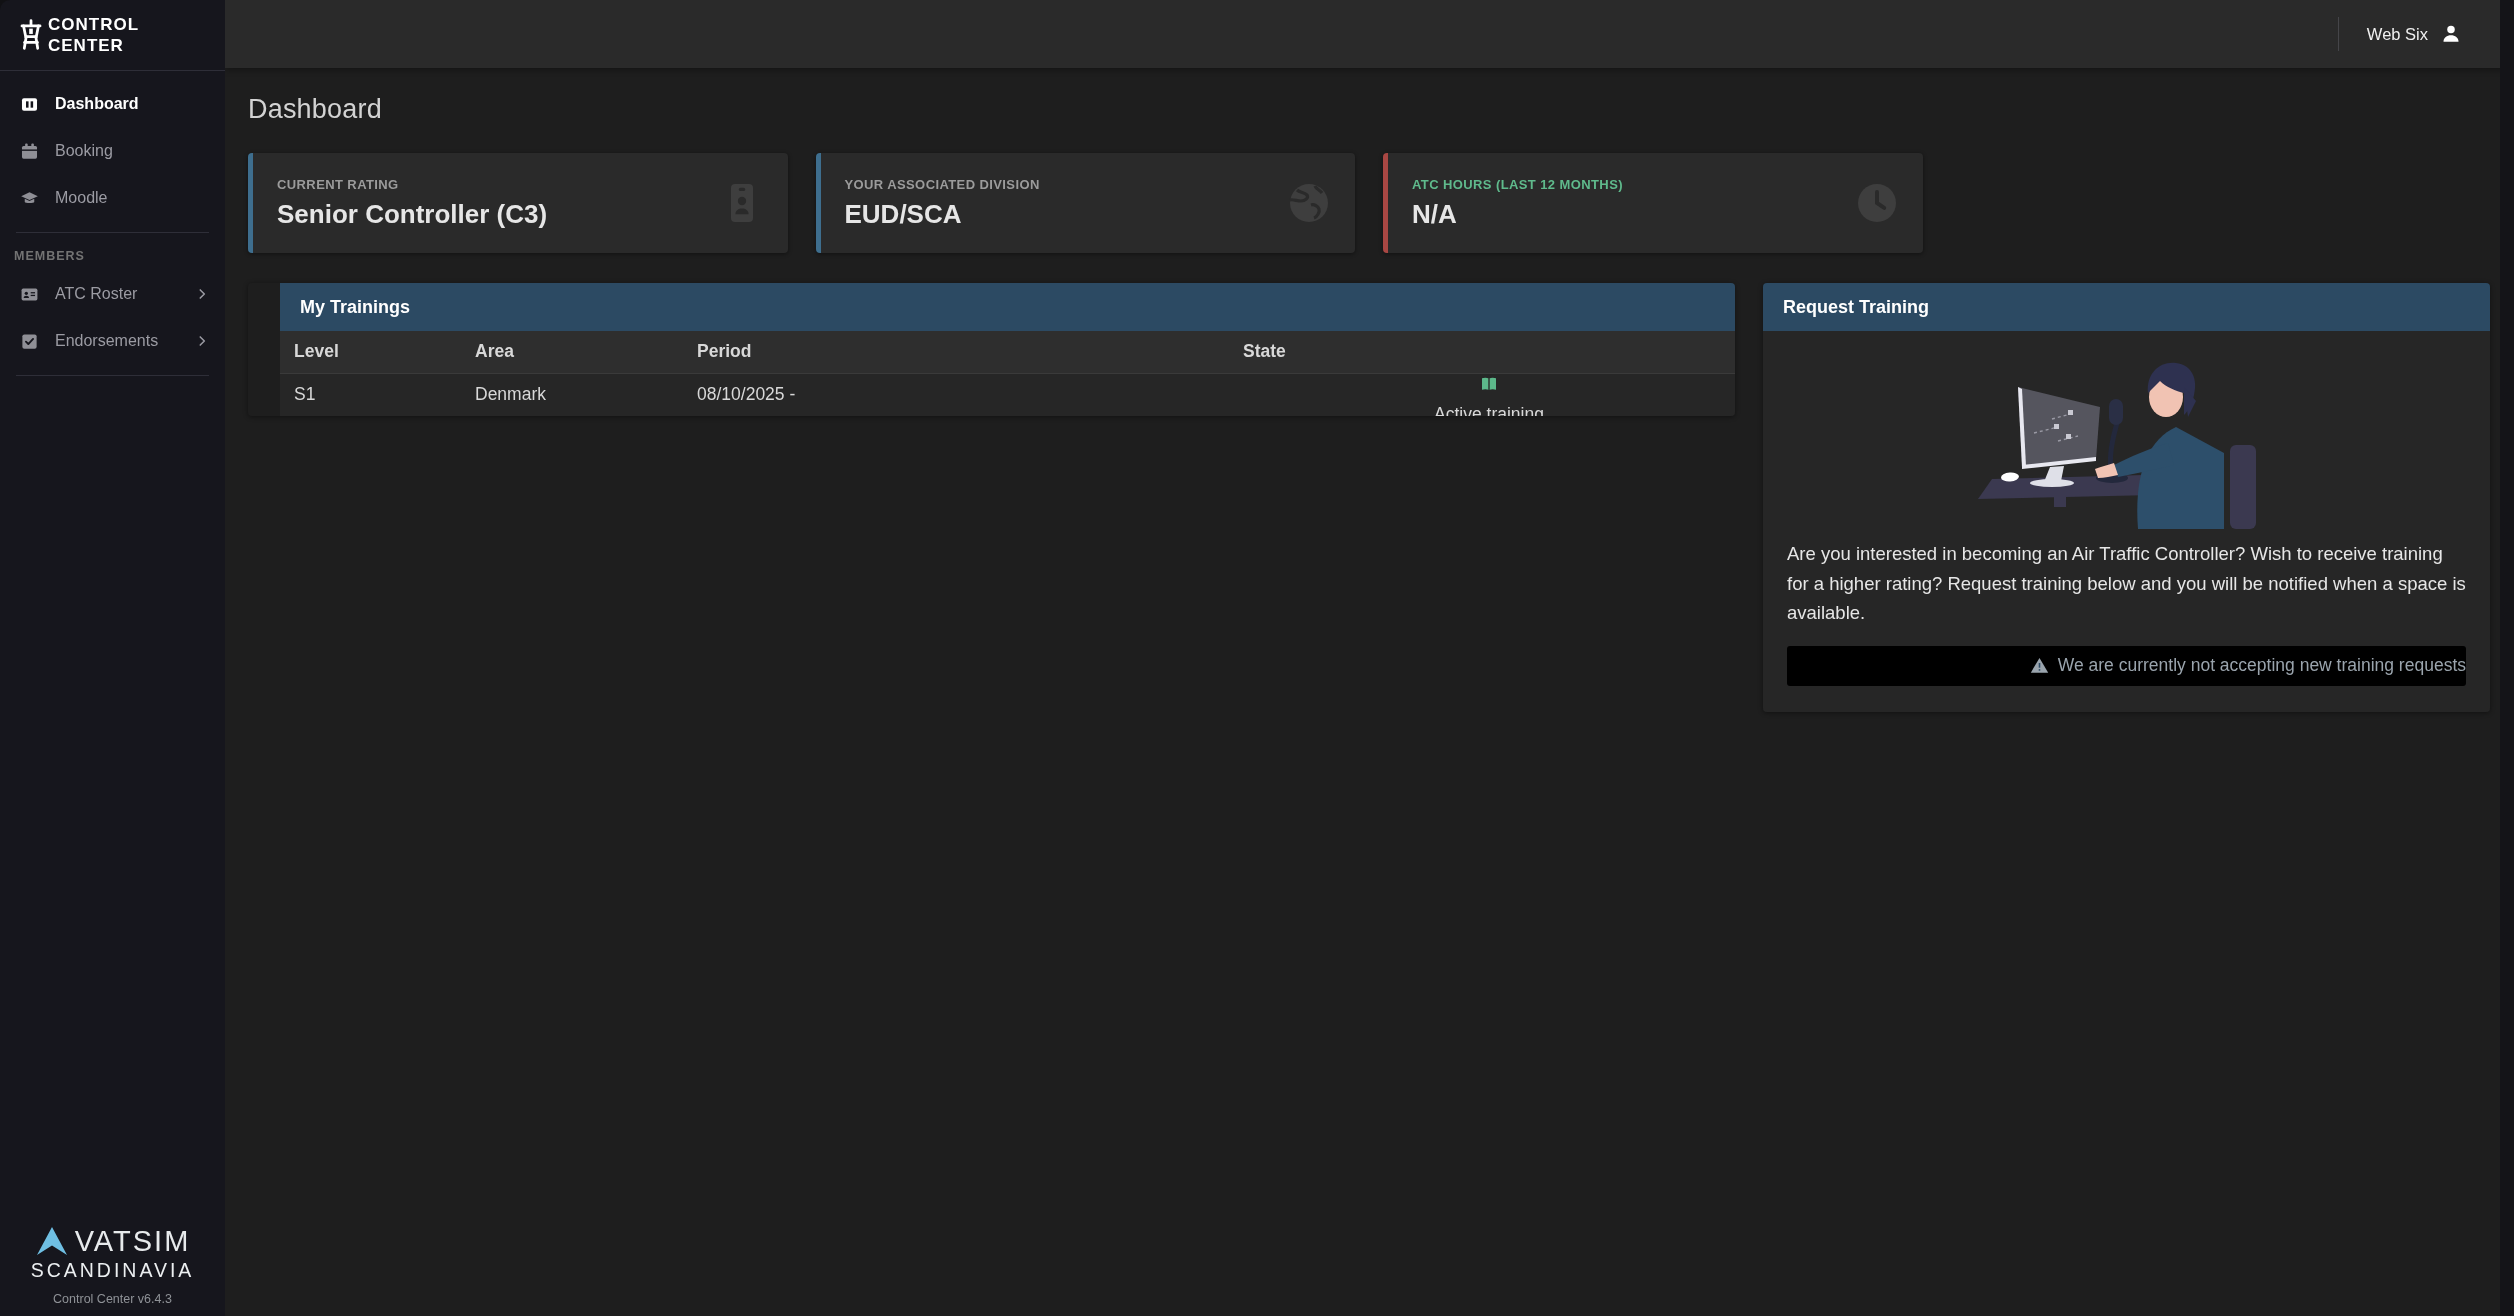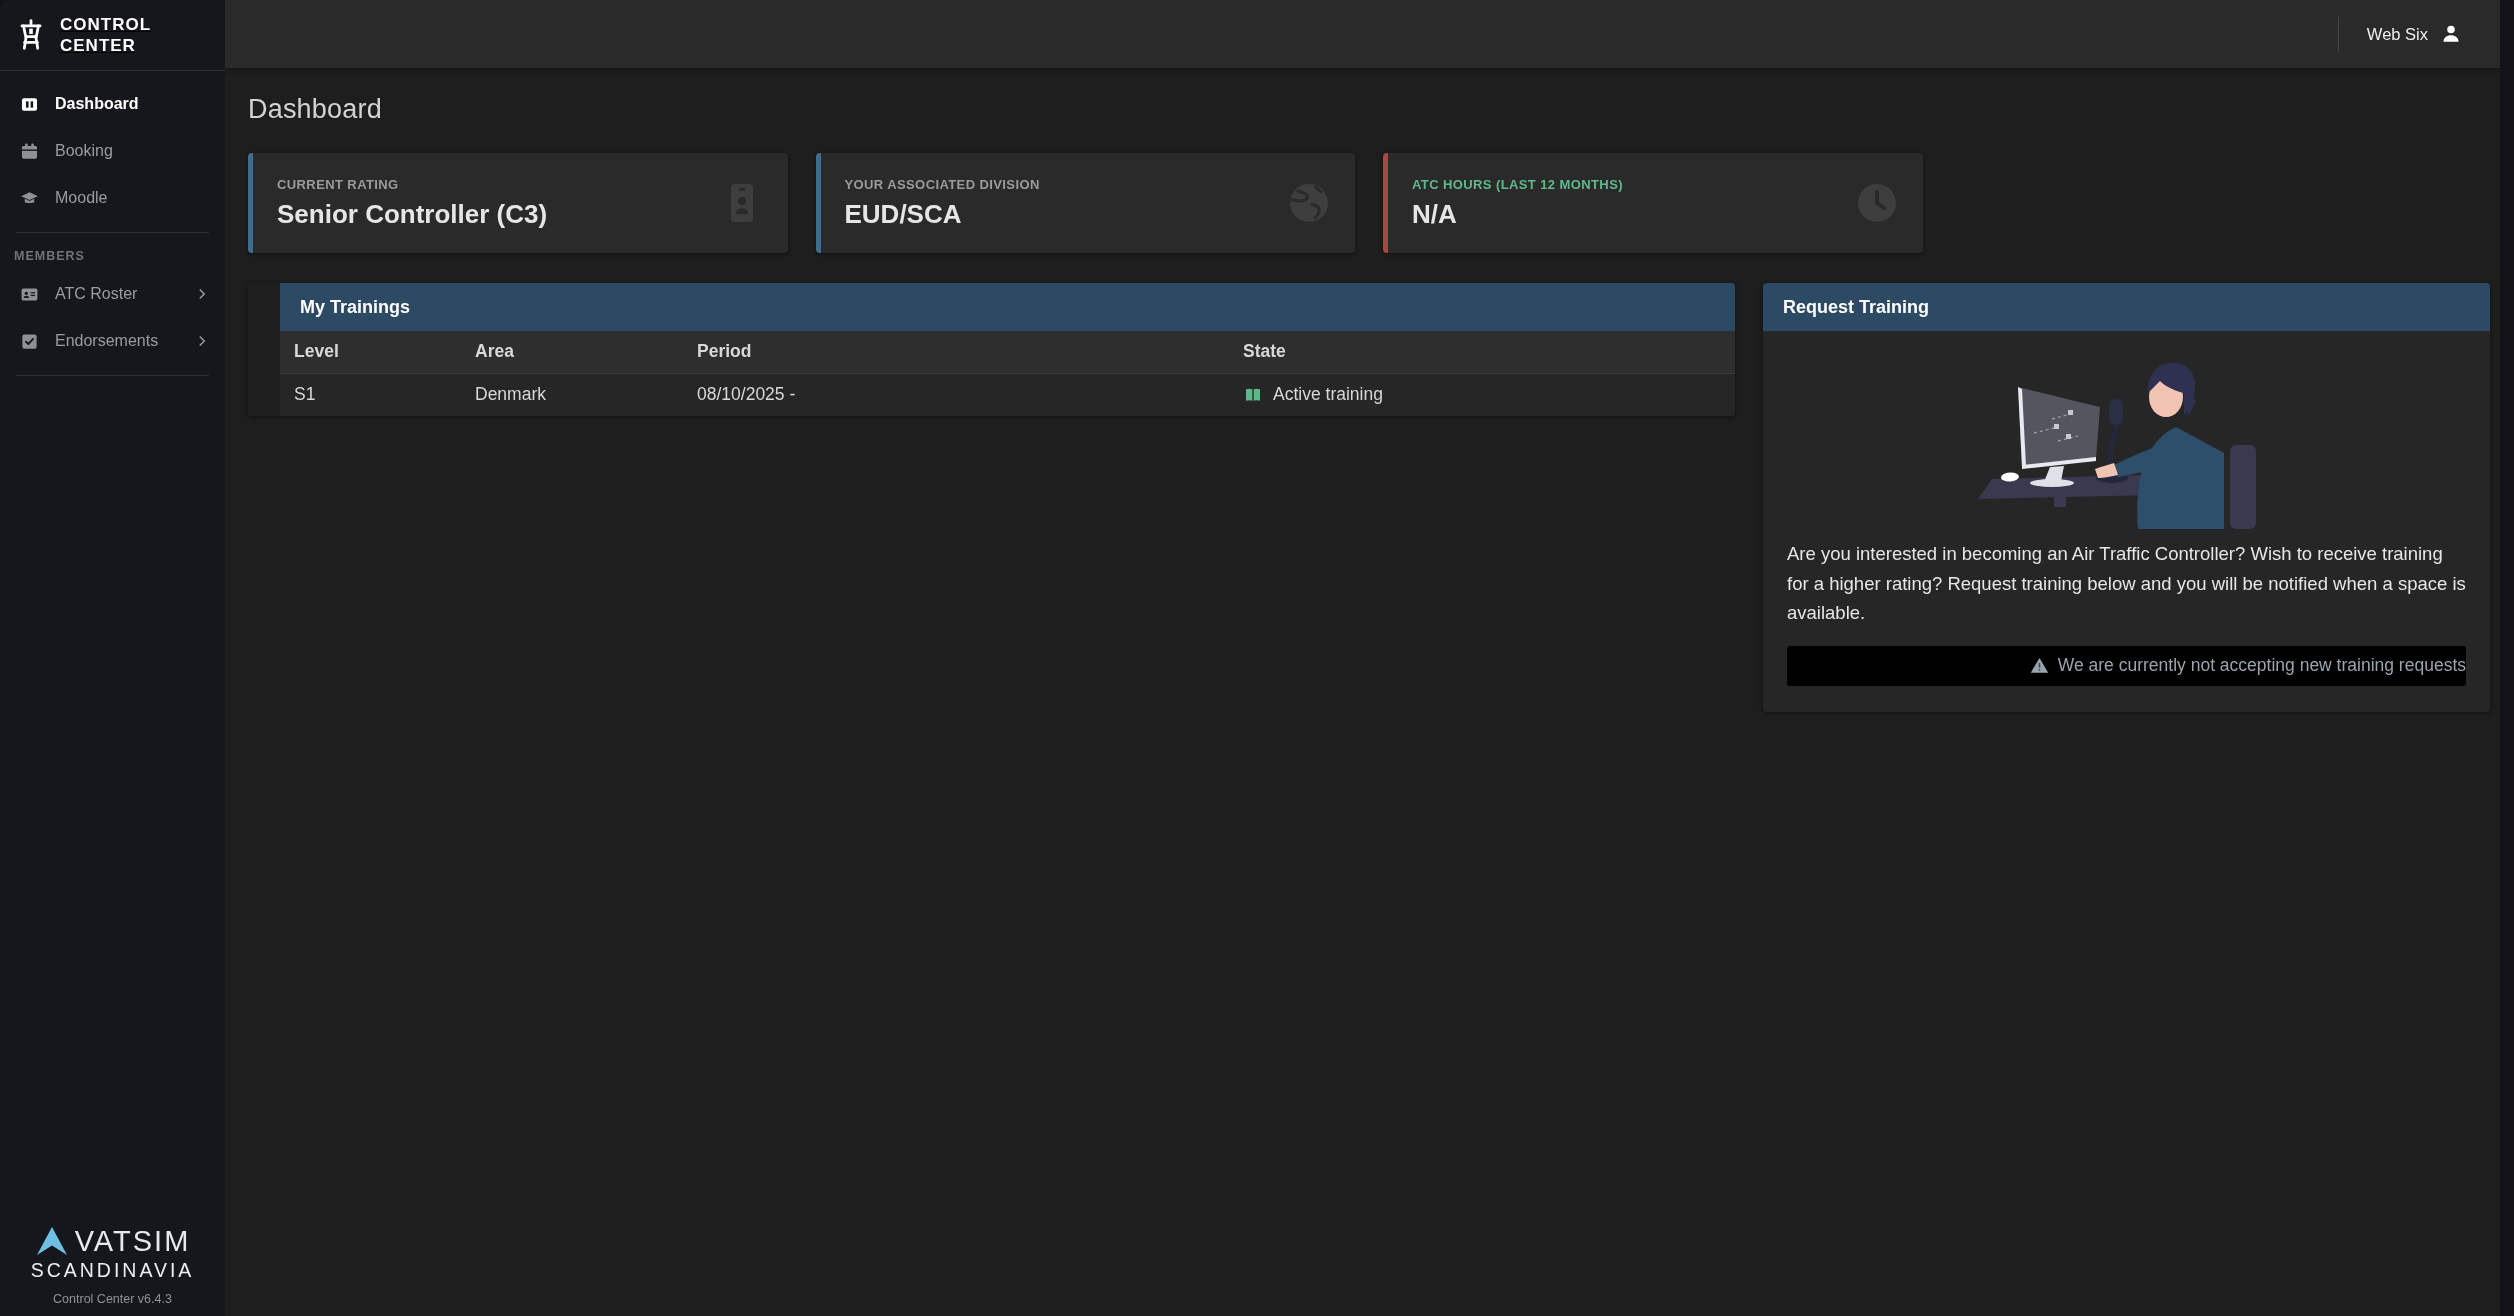--- a/index.html
+++ b/index.html
@@ -3,21 +3,21 @@
 <meta charset="utf-8">
 <style>
   * { margin:0; padding:0; box-sizing:border-box; }
   html,body { width:2514px; height:1316px; overflow:hidden; background:#111114;
     font-family:"Liberation Sans", sans-serif; }
   .app { position:relative; width:2514px; height:1316px; display:flex; }
 
   
   .sidebar { width:225px; height:1316px; background:#16161d; flex:0 0 225px;
     position:relative; z-index:3; border-top-left-radius:10px; }
-  .brand { display:flex; align-items:center; gap:12px; padding:14px 16px 13px 14px; cursor:pointer;text-decoration:underline; }
+  .brand { display:flex; align-items:center; padding:14px 16px 13px 14px; cursor:pointer; }
   .brand-text { color:#fff; font-weight:bold; font-size:17px; letter-spacing:1px; line-height:1.25; }
   .brand-text span { display:block; }
   .side-divider { height:1px; background:#2e2e38; margin:0 0; }
   .side-divider.inset { margin:0 16px; }
   .nav-list { padding:10px 0; }
   .nav-item { display:flex; align-items:center; gap:16px; padding:14px 16px 14px 20px;
     color:#9b9ba3; font-size:16px; cursor:pointer; position:relative; }
   .nav-item.active { color:#ffffff; font-weight:bold; }
   .nav-item .nav-icon { width:19px; height:19px; flex:0 0 19px; display:flex; }
   .nav-item .chev { margin-left:auto; width:14px; height:14px; }
@@ -56,21 +56,21 @@
   .panel-header { height:48px; background:#2c4a63; color:#fff; font-size:18px; font-weight:bold;
     display:flex; align-items:center; padding:0 20px; }
   .panel-trainings { flex:0 0 1487px; width:1487px;padding-left:32px; }
   .panel-request { flex:1; }
   table.trainings { width:100%; border-collapse:collapse; background:#262626; table-layout:fixed; }
   table.trainings th { text-align:left; font-size:17.5px; font-weight:bold; color:#d8d8d8;
     background:#2e2e2e; height:42px; padding:0 0 0 14px; }
   table.trainings td { font-size:17.5px; color:#d8d8d8; height:42px; padding:0 0 0 14px;
     border-top:1px solid #3a3a3a; }
   td.level-link { color:#5580c0; cursor:pointer; }
-  .state-cell { display:flex; align-items:center; gap:10px; height:42px; }
+  .state-cell { display:flex; align-items:center; gap:10px; height:42px;flex-direction:column; }
   .panel-request .panel-body { background:#262626; padding:22px 24px 26px; }
   .illustration-wrap { display:flex; justify-content:center; margin:4px 0 10px; }
   .request-text { color:#e6e6e6; font-size:18.5px; line-height:1.6; }
   .notice-banner { margin-top:18px; height:40px; background:#000000; border-radius:3px;
     display:flex; align-items:center; justify-content:flex-end; gap:9px;
     color:#9aa4ad; font-size:17.5px; }
 
   
   .right-strip { position:absolute; right:0; top:0; width:14px; height:1316px;
     background:#141418; z-index:5; }

